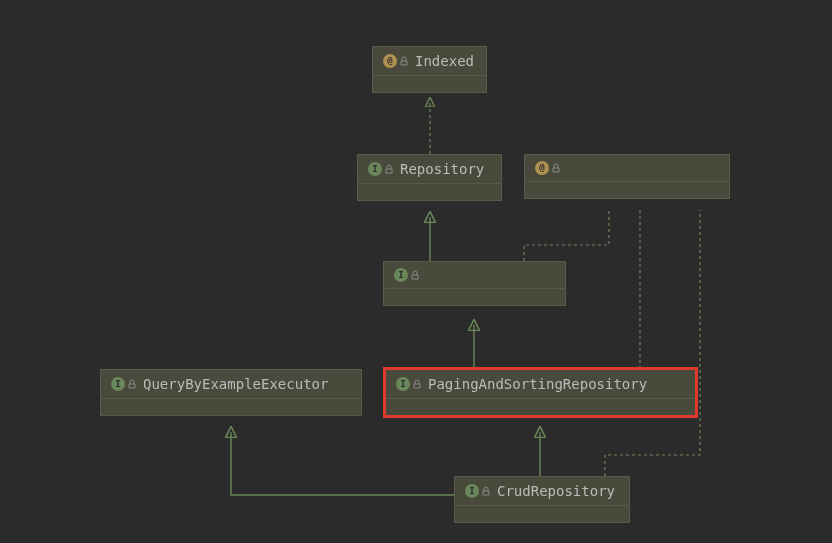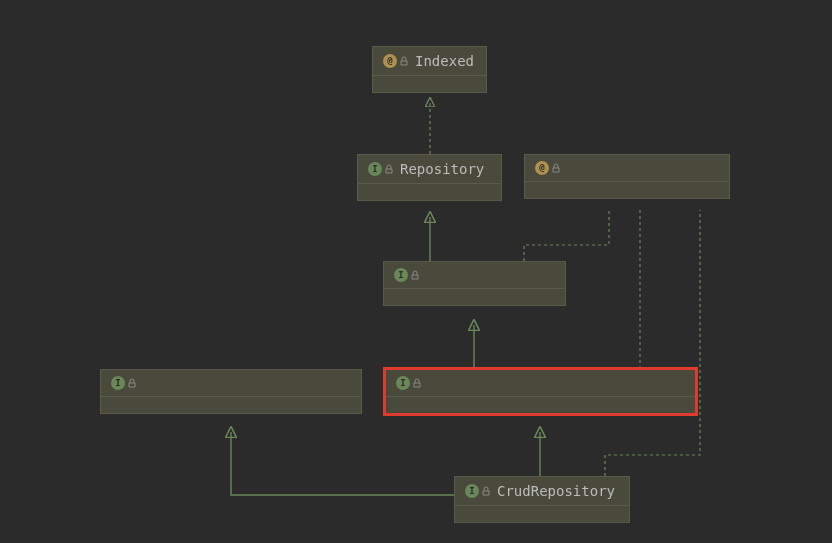--- a/index.html
+++ b/index.html
@@ -161,34 +161,36 @@
   <div class="node" style="left:100px; top:369px; width:262px">
     <div class="title">
       <span class="ic">
         <span class="circle green">I</span>
         <span class="lock">
           <svg viewBox="0 0 10 10">
               <path d="M2 5h6v4H2zM3 5V3a2 2 0 014 0v2" fill="none" stroke="#888" stroke-width="1"></path>
             </svg>
         </span>
       </span>
+      <span class="label">QueryByExampleExecutor</span>
     </div>
     <div class="body"></div>
   </div>
 
   <div class="node highlight" style="left:385px; top:369px; width:311px">
     <div class="title">
       <span class="ic">
         <span class="circle green">I</span>
         <span class="lock">
           <svg viewBox="0 0 10 10">
               <path d="M2 5h6v4H2zM3 5V3a2 2 0 014 0v2" fill="none" stroke="#888" stroke-width="1"></path>
             </svg>
         </span>
       </span>
+      <span class="label">PagingAndSortingRepository</span>
     </div>
     <div class="body"></div>
   </div>
 
   <div class="node" style="left:454px; top:476px; width:176px">
     <div class="title">
       <span class="ic">
         <span class="circle green">I</span>
         <span class="lock">
           <svg viewBox="0 0 10 10">

